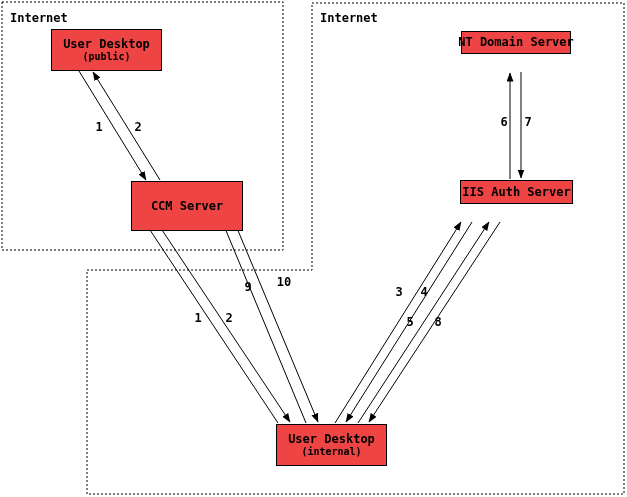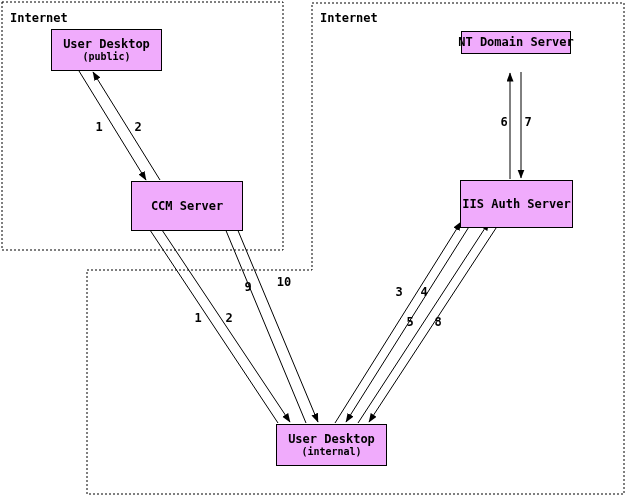--- a/index.html
+++ b/index.html
@@ -13,37 +13,37 @@
   #layers{position:absolute;left:0;top:0;width:627px;height:497px;}
   .zone-outline{fill:none;stroke:#000;stroke-width:1;stroke-dasharray:2 2;}
   .arrow-line{stroke:#000;stroke-width:1;fill:none;}
   .zone-label{
     position:absolute;
     font-weight:bold;font-size:12px;line-height:12px;color:#000;
     white-space:nowrap;
   }
   .node{
     position:absolute;
-    border:1px solid #000;background:#f0abfc;
+    border:1px solid #000;background:#ef4444;
     display:flex;flex-direction:column;align-items:center;justify-content:center;
     text-align:center;box-sizing:border-box;
   }
   .node .title{font-weight:bold;font-size:12px;line-height:13px;color:#000;white-space:nowrap;}
   .node .subtitle{font-weight:bold;font-size:10px;line-height:11px;color:#000;white-space:nowrap;}
   .arrow-label{
     position:absolute;
     transform:translate(-50%,-50%);
     font-weight:bold;font-size:12px;line-height:12px;color:#000;
     white-space:nowrap;
   }
   
   #node-user-desktop-public{left:51px;top:29px;width:111px;height:42px;}
   #node-ccm-server{left:131px;top:181px;width:112px;height:50px;}
   #node-nt-domain-server{left:461px;top:31px;width:110px;height:23px;}
-  #node-iis-auth-server{left:460px;top:180px;width:113px;height:48px;}
+  #node-iis-auth-server{left:460px;top:180px;width:113px;height:24px;}
   #node-user-desktop-internal{left:276px;top:424px;width:111px;height:42px;}
   
   #label-internet{left:10px;top:12px;}
   #label-intranet{left:320px;top:12px;}
 </style>
 </head>
 <body>
 
 <div id="stage">
 

